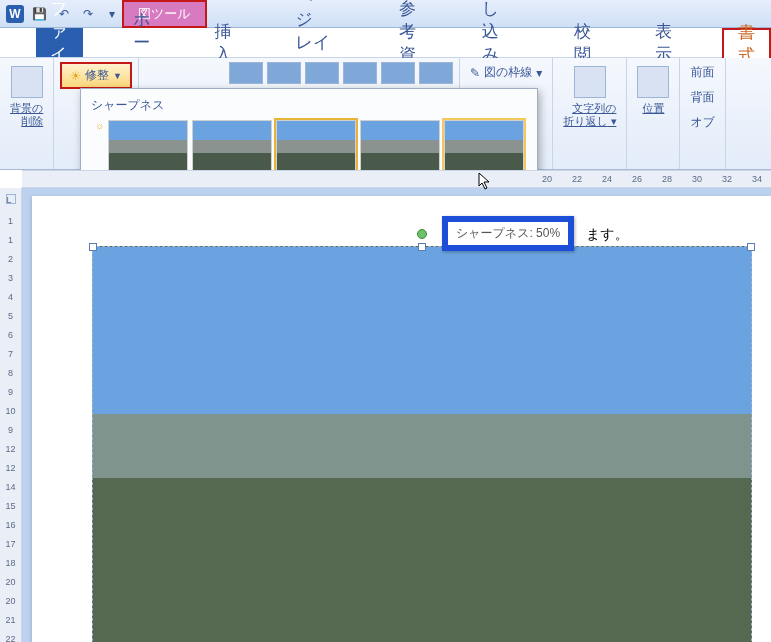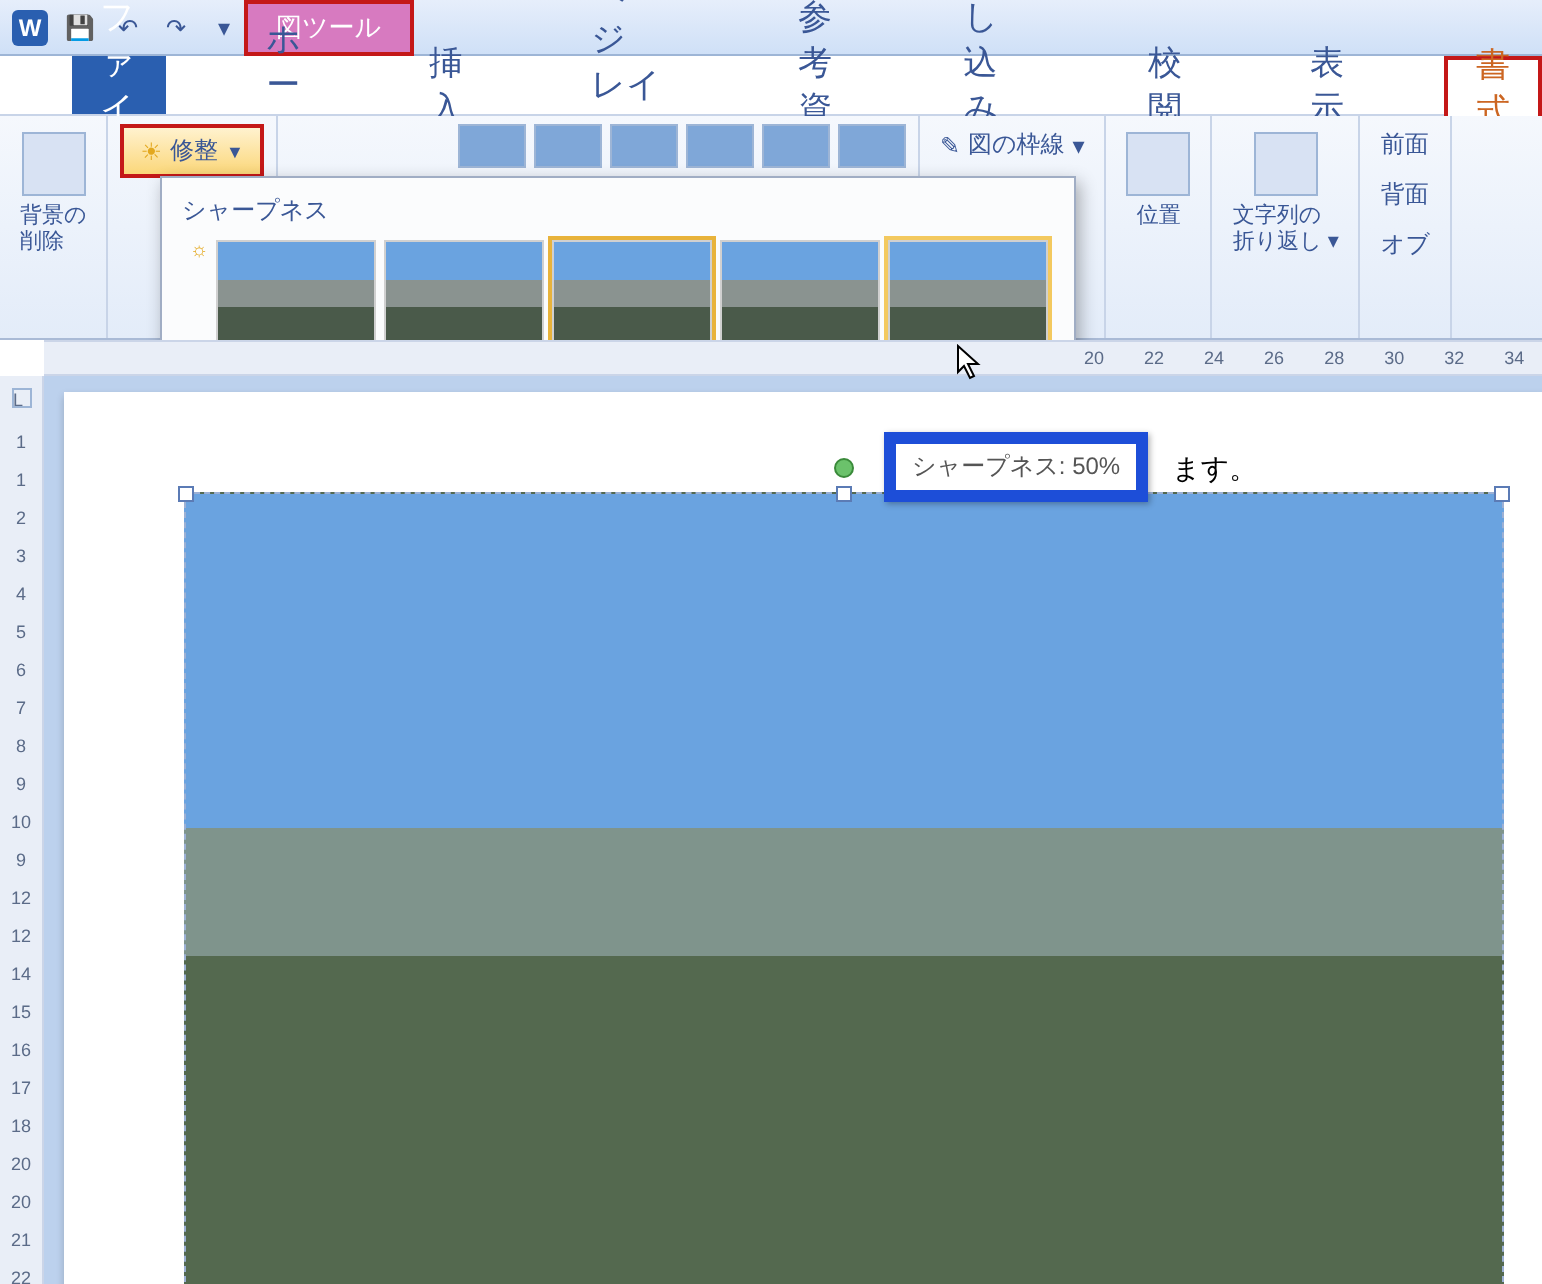--- a/index.html
+++ b/index.html
@@ -17,21 +17,21 @@
   .ribbon-tabs { height: 30px; background: #fff; display: flex; align-items: stretch; border-bottom: 1px solid #c8d4e8; }
   .rtab { padding: 12px 14px; display: flex; align-items: center; color: #3a5796; cursor: pointer; font-size: 17px; margin-left: 36px; }
   .rtab.file { background: #2a5fb0; color: #fff; }
   .rtab.active { border: 2px solid #c41818; color: #c62; background: #fff; border-bottom: none; margin-bottom: -1px; }
 
   
   .ribbon { height: 112px; background: linear-gradient(#f5f8fd,#e3ecf9); display: flex; border-bottom: 1px solid #a9bad6; position: relative; }
   .rgroup { border-right: 1px solid #c8d4e8; padding: 4px 6px; display: flex; flex-direction: column; align-items: center; }
   .bigbtn { display: flex; flex-direction: column; align-items: center; gap: 4px; padding: 4px; color: #3a5796; cursor: pointer; }
   .bigbtn .ic { width: 32px; height: 32px; background: #d8e2f3; border: 1px solid #9db5d6; }
-  .bigbtn .lbl { font-size: 11px; text-align: left; line-height: 1.2; }
+  .bigbtn .lbl { font-size: 11px; text-align: right; line-height: 1.2; text-decoration: underline; }
 
   .adjust-btn { display: flex; align-items: center; gap: 4px; padding: 3px 8px; border: 2px solid #c41818; background: linear-gradient(#fff2cf,#fbd77a); color: #3a5796; cursor: pointer; }
   .adjust-btn .sun { color: #e3a81f; }
   .drop { font-size: 9px; color: #3a5796; }
 
   .tinyrow { display: flex; gap: 4px; }
   .tiny { width: 34px; height: 22px; background: #7fa7d8; border: 1px solid #9db5d6; }
 
   .rbtn-line { display: flex; align-items: center; gap: 4px; color: #3a5796; padding: 2px 4px; cursor: pointer; white-space: nowrap; }
 
@@ -116,27 +116,27 @@
     </div>
   </div>
   <div class="rgroup" style="align-items:flex-start; gap:4px;">
     <div class="rbtn-line">✎ <span>図の枠線</span> ▾</div>
     <div class="rbtn-line"><span>果</span> ▾</div>
     <div class="rbtn-line"><span>イアウト</span> ▾</div>
   </div>
   <div class="rgroup">
     <div class="bigbtn">
       <div class="ic"></div>
-      <div class="lbl">位置</div>
+      <div class="lbl"><span>文字列の</span><br><span>折り返し</span> ▾</div>
     </div>
   </div>
   <div class="rgroup">
     <div class="bigbtn">
       <div class="ic"></div>
-      <div class="lbl"><span>文字列の</span><br><span>折り返し</span> ▾</div>
+      <div class="lbl">位置</div>
     </div>
   </div>
   <div class="rgroup" style="align-items:flex-start; gap:4px;">
     <div class="rbtn-line">
         <span>前面</span>
       </div>
     <div class="rbtn-line">
         <span>背面</span>
       </div>
     <div class="rbtn-line">

